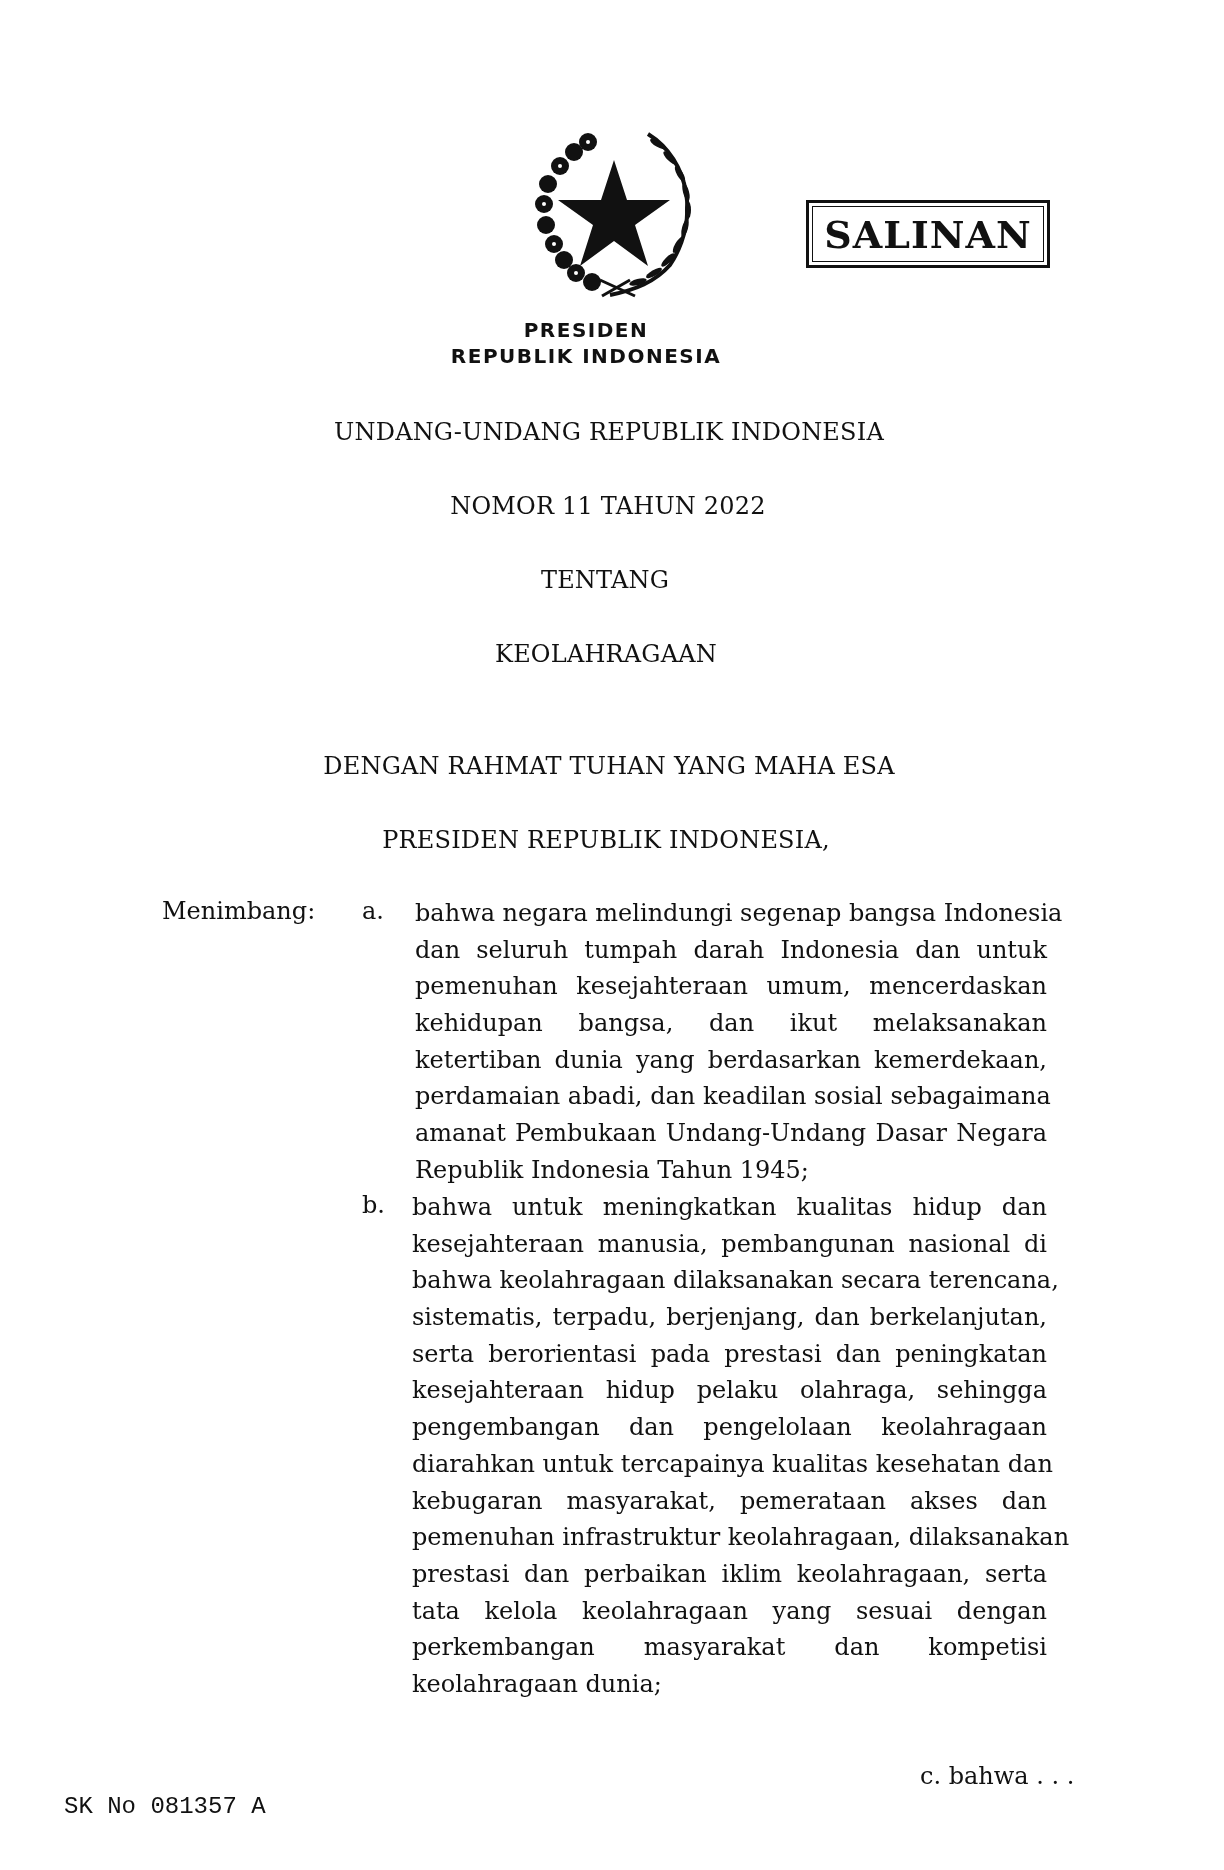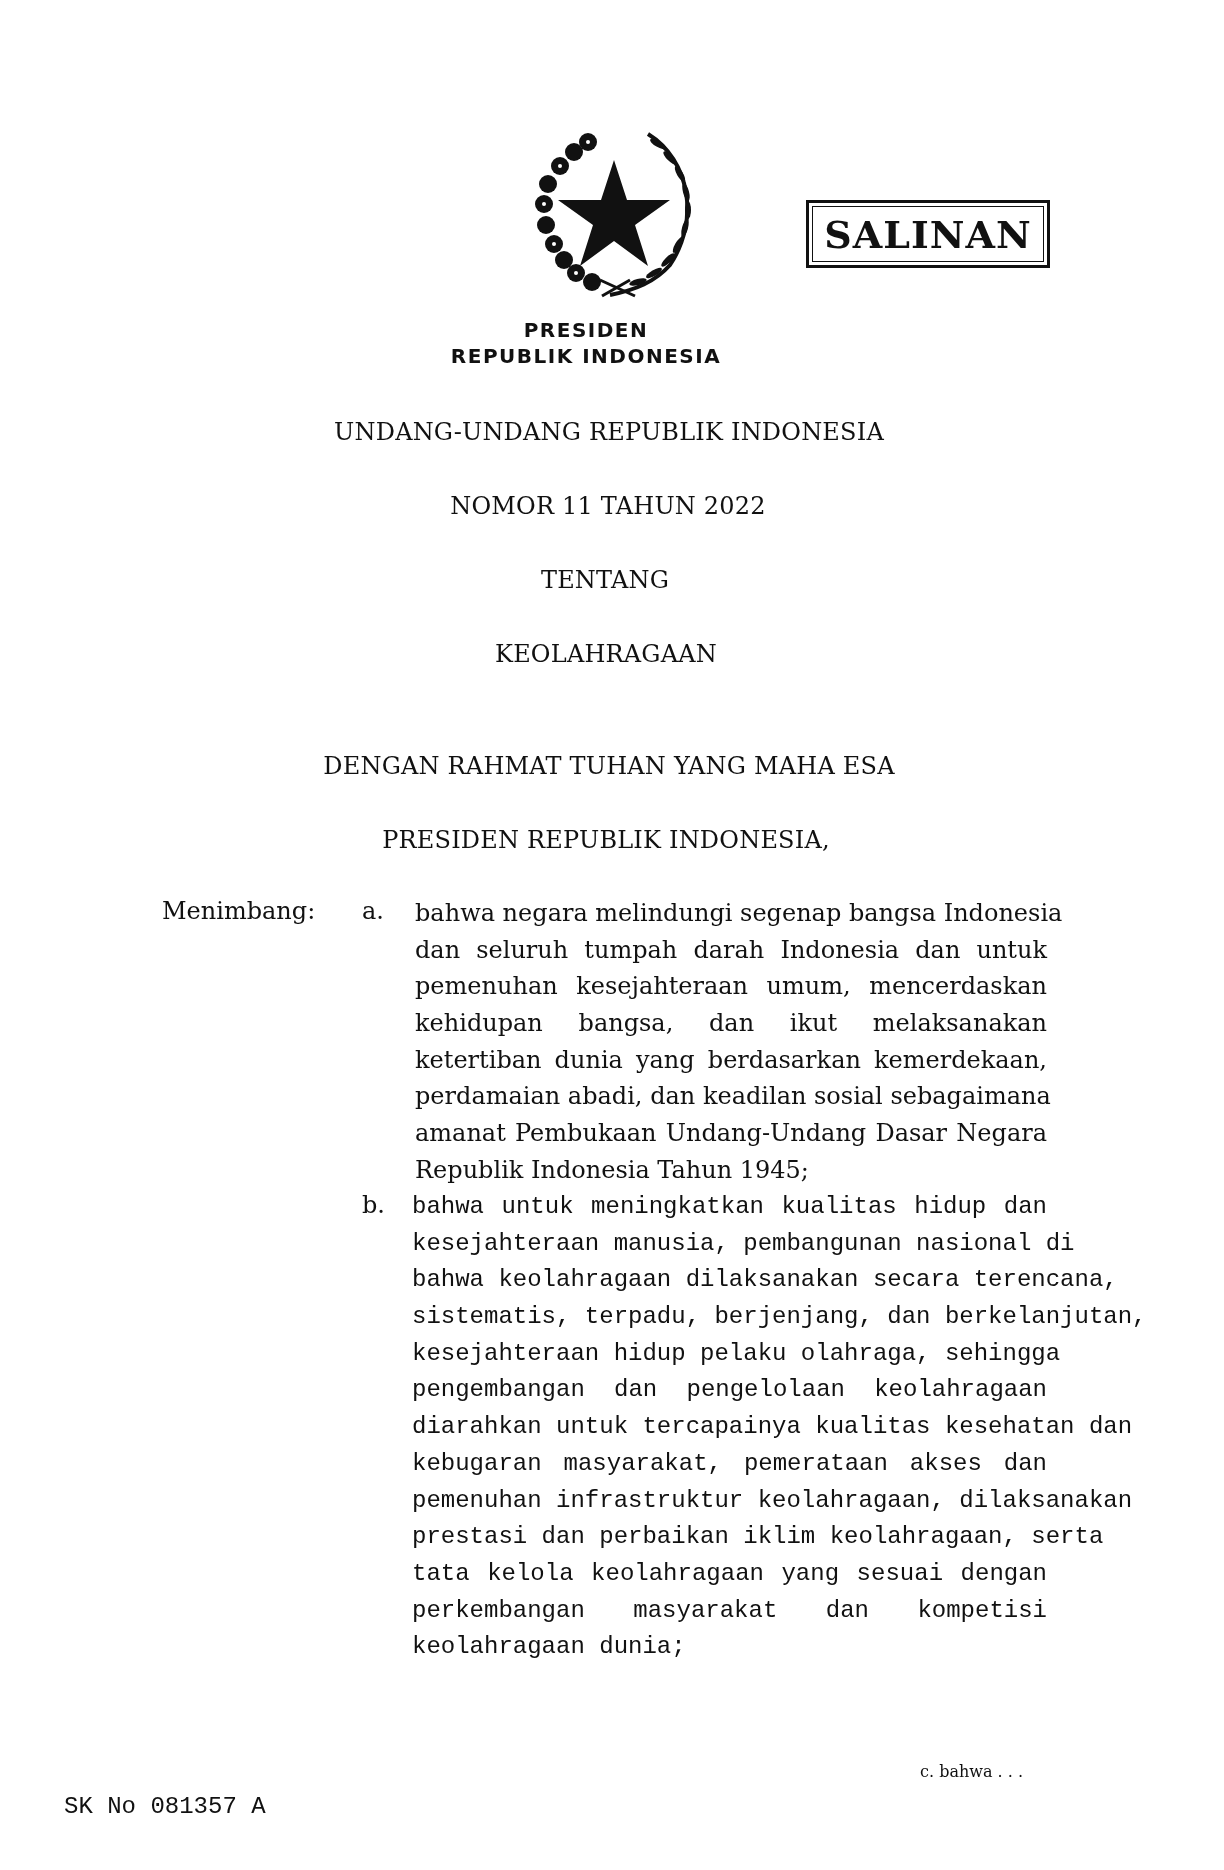--- a/index.html
+++ b/index.html
@@ -9,21 +9,21 @@
   .salinan-box { left: 806px; top: 200px; width: 244px; height: 68px; border: 3px solid #111; box-sizing: border-box; display: flex; align-items: center; justify-content: center; }
   .salinan-box::after { content: ""; position: absolute; left: 3px; top: 3px; right: 3px; bottom: 3px; border: 1px solid #111; }
   .salinan-text { font-family: "DejaVu Serif", serif; font-weight: bold; font-size: 38px; letter-spacing: 1px; }
   .pres-label { left: 376px; width: 420px; text-align: center; font-family: "DejaVu Sans", sans-serif; font-weight: bold; font-size: 20px; letter-spacing: 1.5px; }
   .center-line { left: 0; width: 1224px; text-align: center; font-size: 24px; letter-spacing: 0.2px; }
   .menimbang { left: 162px; top: 897px; font-size: 24px; }
   .item-letter { font-size: 24px; }
   .item-body { left: 415px; width: 632px; font-size: 24px; line-height: 36.7px; text-align: justify; text-align-last: auto; }
   .item-body .ln { display: block; text-align: justify; text-align-last: justify; height: 36.7px; white-space: nowrap; }
   .item-body .ln.last { text-align-last: left; }
-  .catchword { left: 920px; top: 1762px; font-size: 16px; }
+  .catchword { left: 920px; top: 1762px; font-size: 24px; }
   .sk { left: 64px; top: 1793px; font-family: Liberation Mono, monospace; font-size: 24px; }
 </style>
 </head>
 <body>
 
 <div class="abs emblem">
   <svg width="172" height="168" viewBox="0 0 172 168">
 
     <polygon fill="#111" points="84,30 97,70 140,70 105,95 118,136 84,111 50,136 63,95 28,70 71,70"></polygon>
 
@@ -88,25 +88,26 @@
   <span class="ln">dan seluruh tumpah darah Indonesia dan untuk</span>
   <span class="ln">pemenuhan kesejahteraan umum, mencerdaskan</span>
   <span class="ln">kehidupan bangsa, dan ikut melaksanakan</span>
   <span class="ln">ketertiban dunia yang berdasarkan kemerdekaan,</span>
   <span class="ln">perdamaian abadi, dan keadilan sosial sebagaimana</span>
   <span class="ln">amanat Pembukaan Undang-Undang Dasar Negara</span>
   <span class="ln last">Republik Indonesia Tahun 1945;</span>
 </div>
 
 <div class="abs item-letter" style="left:362px; top:1191px;">b.</div>
-<div class="abs item-body" style="top:1189px; left:412px; width:635px;font-family:Liberation Mono, monospace;">
+<div class="abs item-body" style="top:1189px; left:412px; width:635px;">
   <span class="ln">bahwa untuk meningkatkan kualitas hidup dan</span>
   <span class="ln">kesejahteraan manusia, pembangunan nasional di</span>
   <span class="ln">bahwa keolahragaan dilaksanakan secara terencana,</span>
   <span class="ln">sistematis, terpadu, berjenjang, dan berkelanjutan,</span>
+  <span class="ln">serta berorientasi pada prestasi dan peningkatan</span>
   <span class="ln">kesejahteraan hidup pelaku olahraga, sehingga</span>
   <span class="ln">pengembangan dan pengelolaan keolahragaan</span>
   <span class="ln">diarahkan untuk tercapainya kualitas kesehatan dan</span>
   <span class="ln">kebugaran masyarakat, pemerataan akses dan</span>
   <span class="ln">pemenuhan infrastruktur keolahragaan, dilaksanakan</span>
   <span class="ln">prestasi dan perbaikan iklim keolahragaan, serta</span>
   <span class="ln">tata kelola keolahragaan yang sesuai dengan</span>
   <span class="ln">perkembangan masyarakat dan kompetisi</span>
   <span class="ln last">keolahragaan dunia;</span>
 </div>

